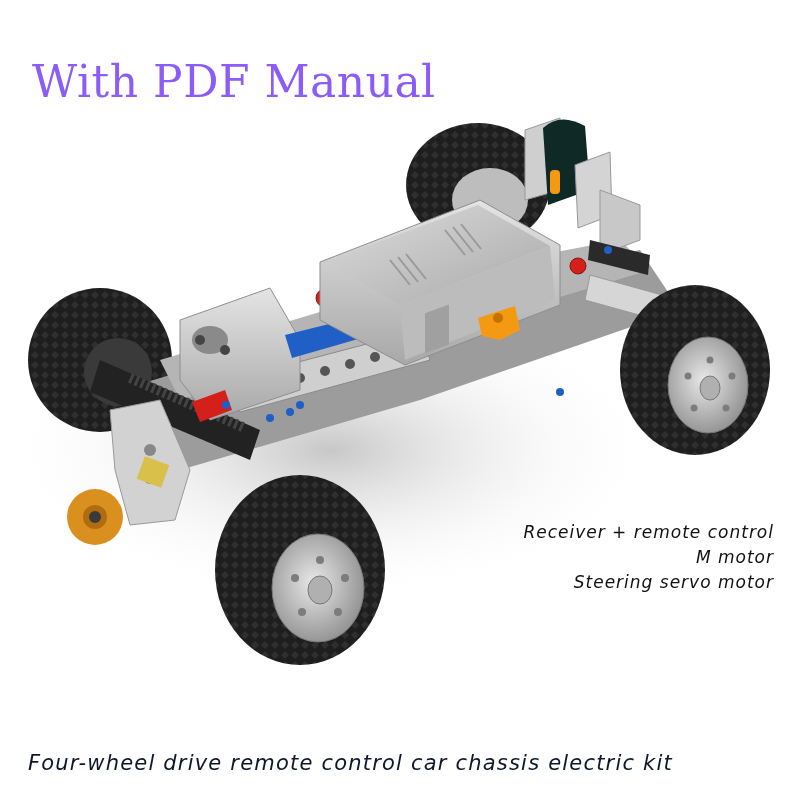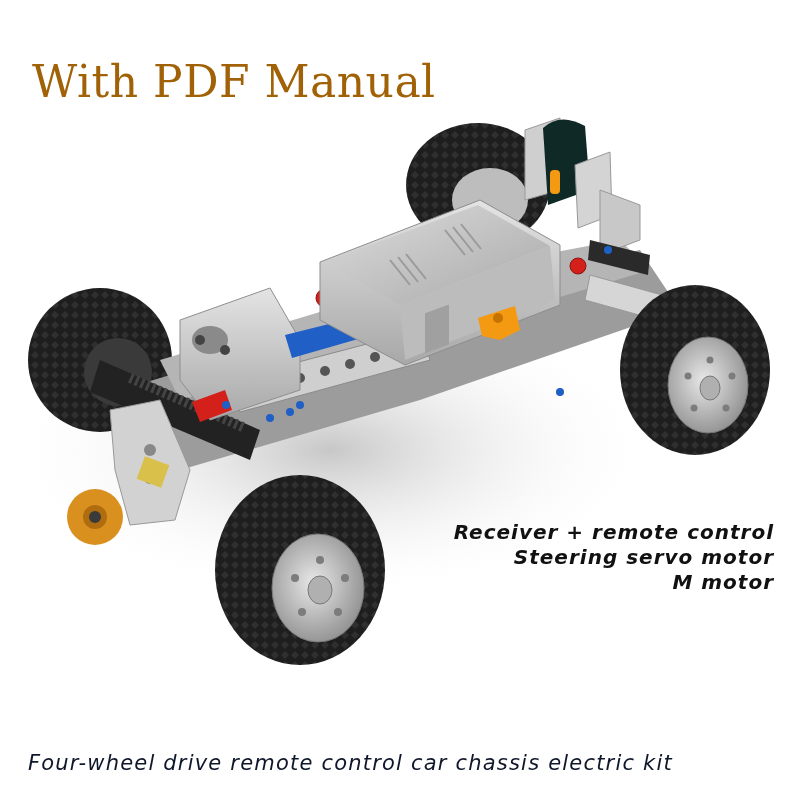--- a/index.html
+++ b/index.html
@@ -1,26 +1,26 @@
 <!DOCTYPE html>
 <html><head>
 <meta charset="utf-8">
 <style>
   html, body { margin: 0; padding: 0; }
   body { width: 800px; height: 800px; background: #ffffff; position: relative; overflow: hidden; font-family: "DejaVu Sans", sans-serif; }
   .title {
     position: absolute; left: 32px; top: 52px;
     font-family: "DejaVu Serif", serif; font-size: 44px; line-height: 60px;
-    color: #a16207; letter-spacing: 0.5px; white-space: nowrap;
+    color: #8b5cf6; letter-spacing: 0.5px; white-space: nowrap;
   }
   .car { position: absolute; left: 0; top: 0; width: 800px; height: 800px; }
   .features {
     position: absolute; right: 26px; top: 520px; text-align: right;
     font-family: "DejaVu Sans", sans-serif; font-style: italic;
-    font-size: 20px; line-height: 25px; color: #111111; letter-spacing: 1px; font-weight: bold;
+    font-size: 17px; line-height: 25px; color: #111111; letter-spacing: 1px;
   }
   .features div { white-space: nowrap; }
   .caption {
     position: absolute; left: 28px; top: 748px; width: 760px;
     font-family: "DejaVu Sans", sans-serif; font-style: italic;
     font-size: 21px; line-height: 30px; color: #0f172a; letter-spacing: 1.2px; white-space: nowrap;
   }
 </style>
 </head>
 <body>
@@ -170,17 +170,17 @@
         <circle cx="732" cy="376" r="3.5"></circle>
       <circle cx="726" cy="408" r="3.5"></circle>
         <circle cx="694" cy="408" r="3.5"></circle>
         <circle cx="688" cy="376" r="3.5"></circle>
     </g>
   </g>
 </svg>
 
 <div class="features">
   <div>Receiver + remote control</div>
+  <div>M motor</div>
   <div>Steering servo motor</div>
-  <div>M motor</div>
 </div>
 
 <div class="caption">Four-wheel drive remote control car chassis electric kit</div>
 
 </body></html>

